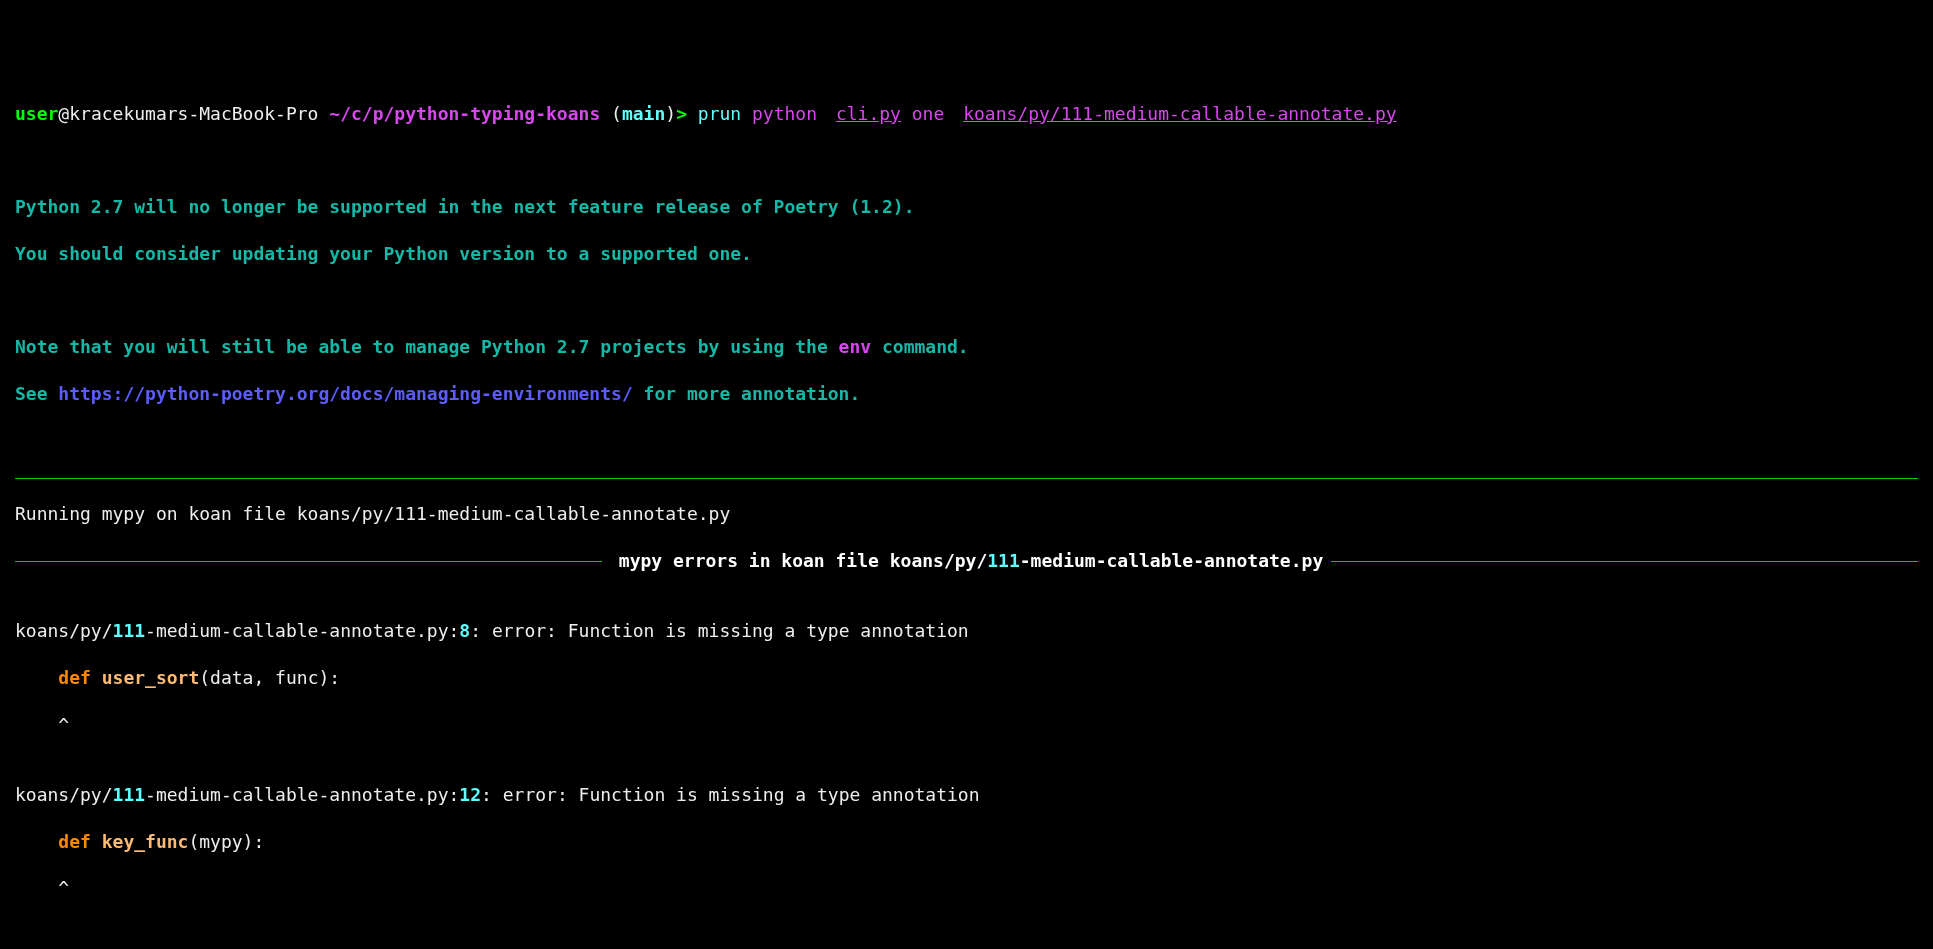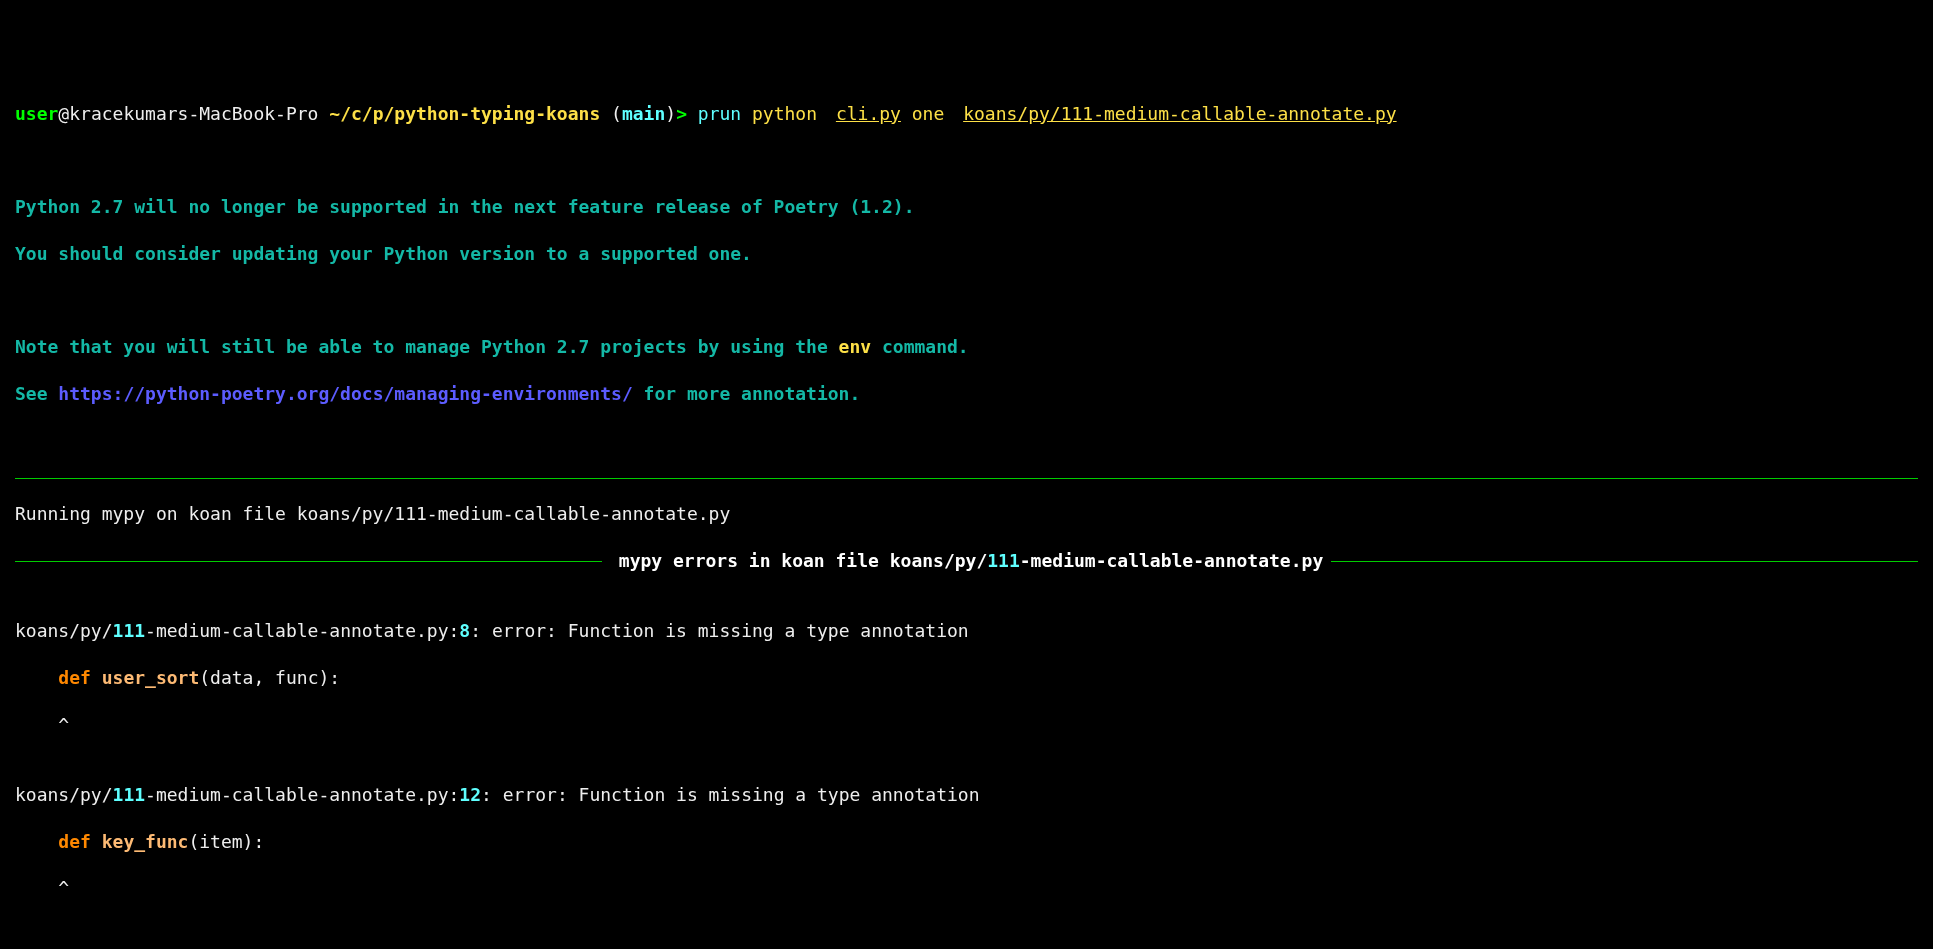--- a/index.html
+++ b/index.html
@@ -10,21 +10,21 @@
     body {
       background: #000;
       color: #ccc;
       font-family: 'Menlo', 'Monaco', 'Consolas', monospace;
       font-size: 18px;
       line-height: 1.3;
       padding: 8px 15px;
       white-space: pre;
     }
     .green { color: #00ff00; }
-    .cyan { color: #fde047; }
+    .cyan { color: #d946ef; }
     .bright-cyan { color: #5fffff; }
     .yellow { color: #14b8a6; }
     .white { color: #eeeeee; }
     .bright-white { color: #ffffff; font-weight: bold; }
     .blue { color: #5c5cff; }
     .magenta { color: #fdba74; }
     .orange { color: #ff8800; }
     .underline { text-decoration: underline; margin-left: 8px; }
     .bold { font-weight: bold; }
     .hr-container {
@@ -64,21 +64,21 @@
 <div class="line"> </div>
 <div class="hr-container"><div class="hr-fill"></div></div>
 <div class="line"><span class="white">Running mypy on koan file koans/py/111-medium-callable-annotate.py</span></div>
 <div class="hr-container"><div class="hr-fill"></div><span class="hr-text"><span class="bright-white"> mypy errors in koan file koans/py/</span><span class="bright-cyan bold">111</span><span class="bright-white">-medium-callable-annotate.py </span></span><div class="hr-fill"></div></div>
 
 <div class="line"><span class="white">koans/py/</span><span class="bright-cyan bold">111</span><span class="white">-medium-callable-annotate.py:</span><span class="bright-cyan bold">8</span><span class="white">: </span><span class="white">error: </span><span class="white">Function is missing a type annotation</span></div>
 <div class="line"><span>    </span><span class="orange bold">def </span><span class="magenta bold">user_sort</span><span class="white">(data, func):</span></div>
 <div class="line white">    ^</div>
 
 <div class="line"><span class="white">koans/py/</span><span class="bright-cyan bold">111</span><span class="white">-medium-callable-annotate.py:</span><span class="bright-cyan bold">12</span><span class="white">: </span><span class="white">error: </span><span class="white">Function is missing a type annotation</span></div>
-<div class="line"><span>    </span><span class="orange bold">def </span><span class="magenta bold">key_func</span><span class="white">(item):</span></div>
+<div class="line"><span>    </span><span class="orange bold">def </span><span class="magenta bold">key_func</span><span class="white">(mypy):</span></div>
 <div class="line white">    ^</div>
 
 <div class="line"><span class="white">koans/py/</span><span class="bright-cyan bold">111</span><span class="white">-medium-callable-annotate.py:</span><span class="bright-cyan bold">16</span><span class="white">: </span><span class="white">error: </span><span class="white">Function is missing a return type annotation</span></div>
 
 
 
 
 
 
 

